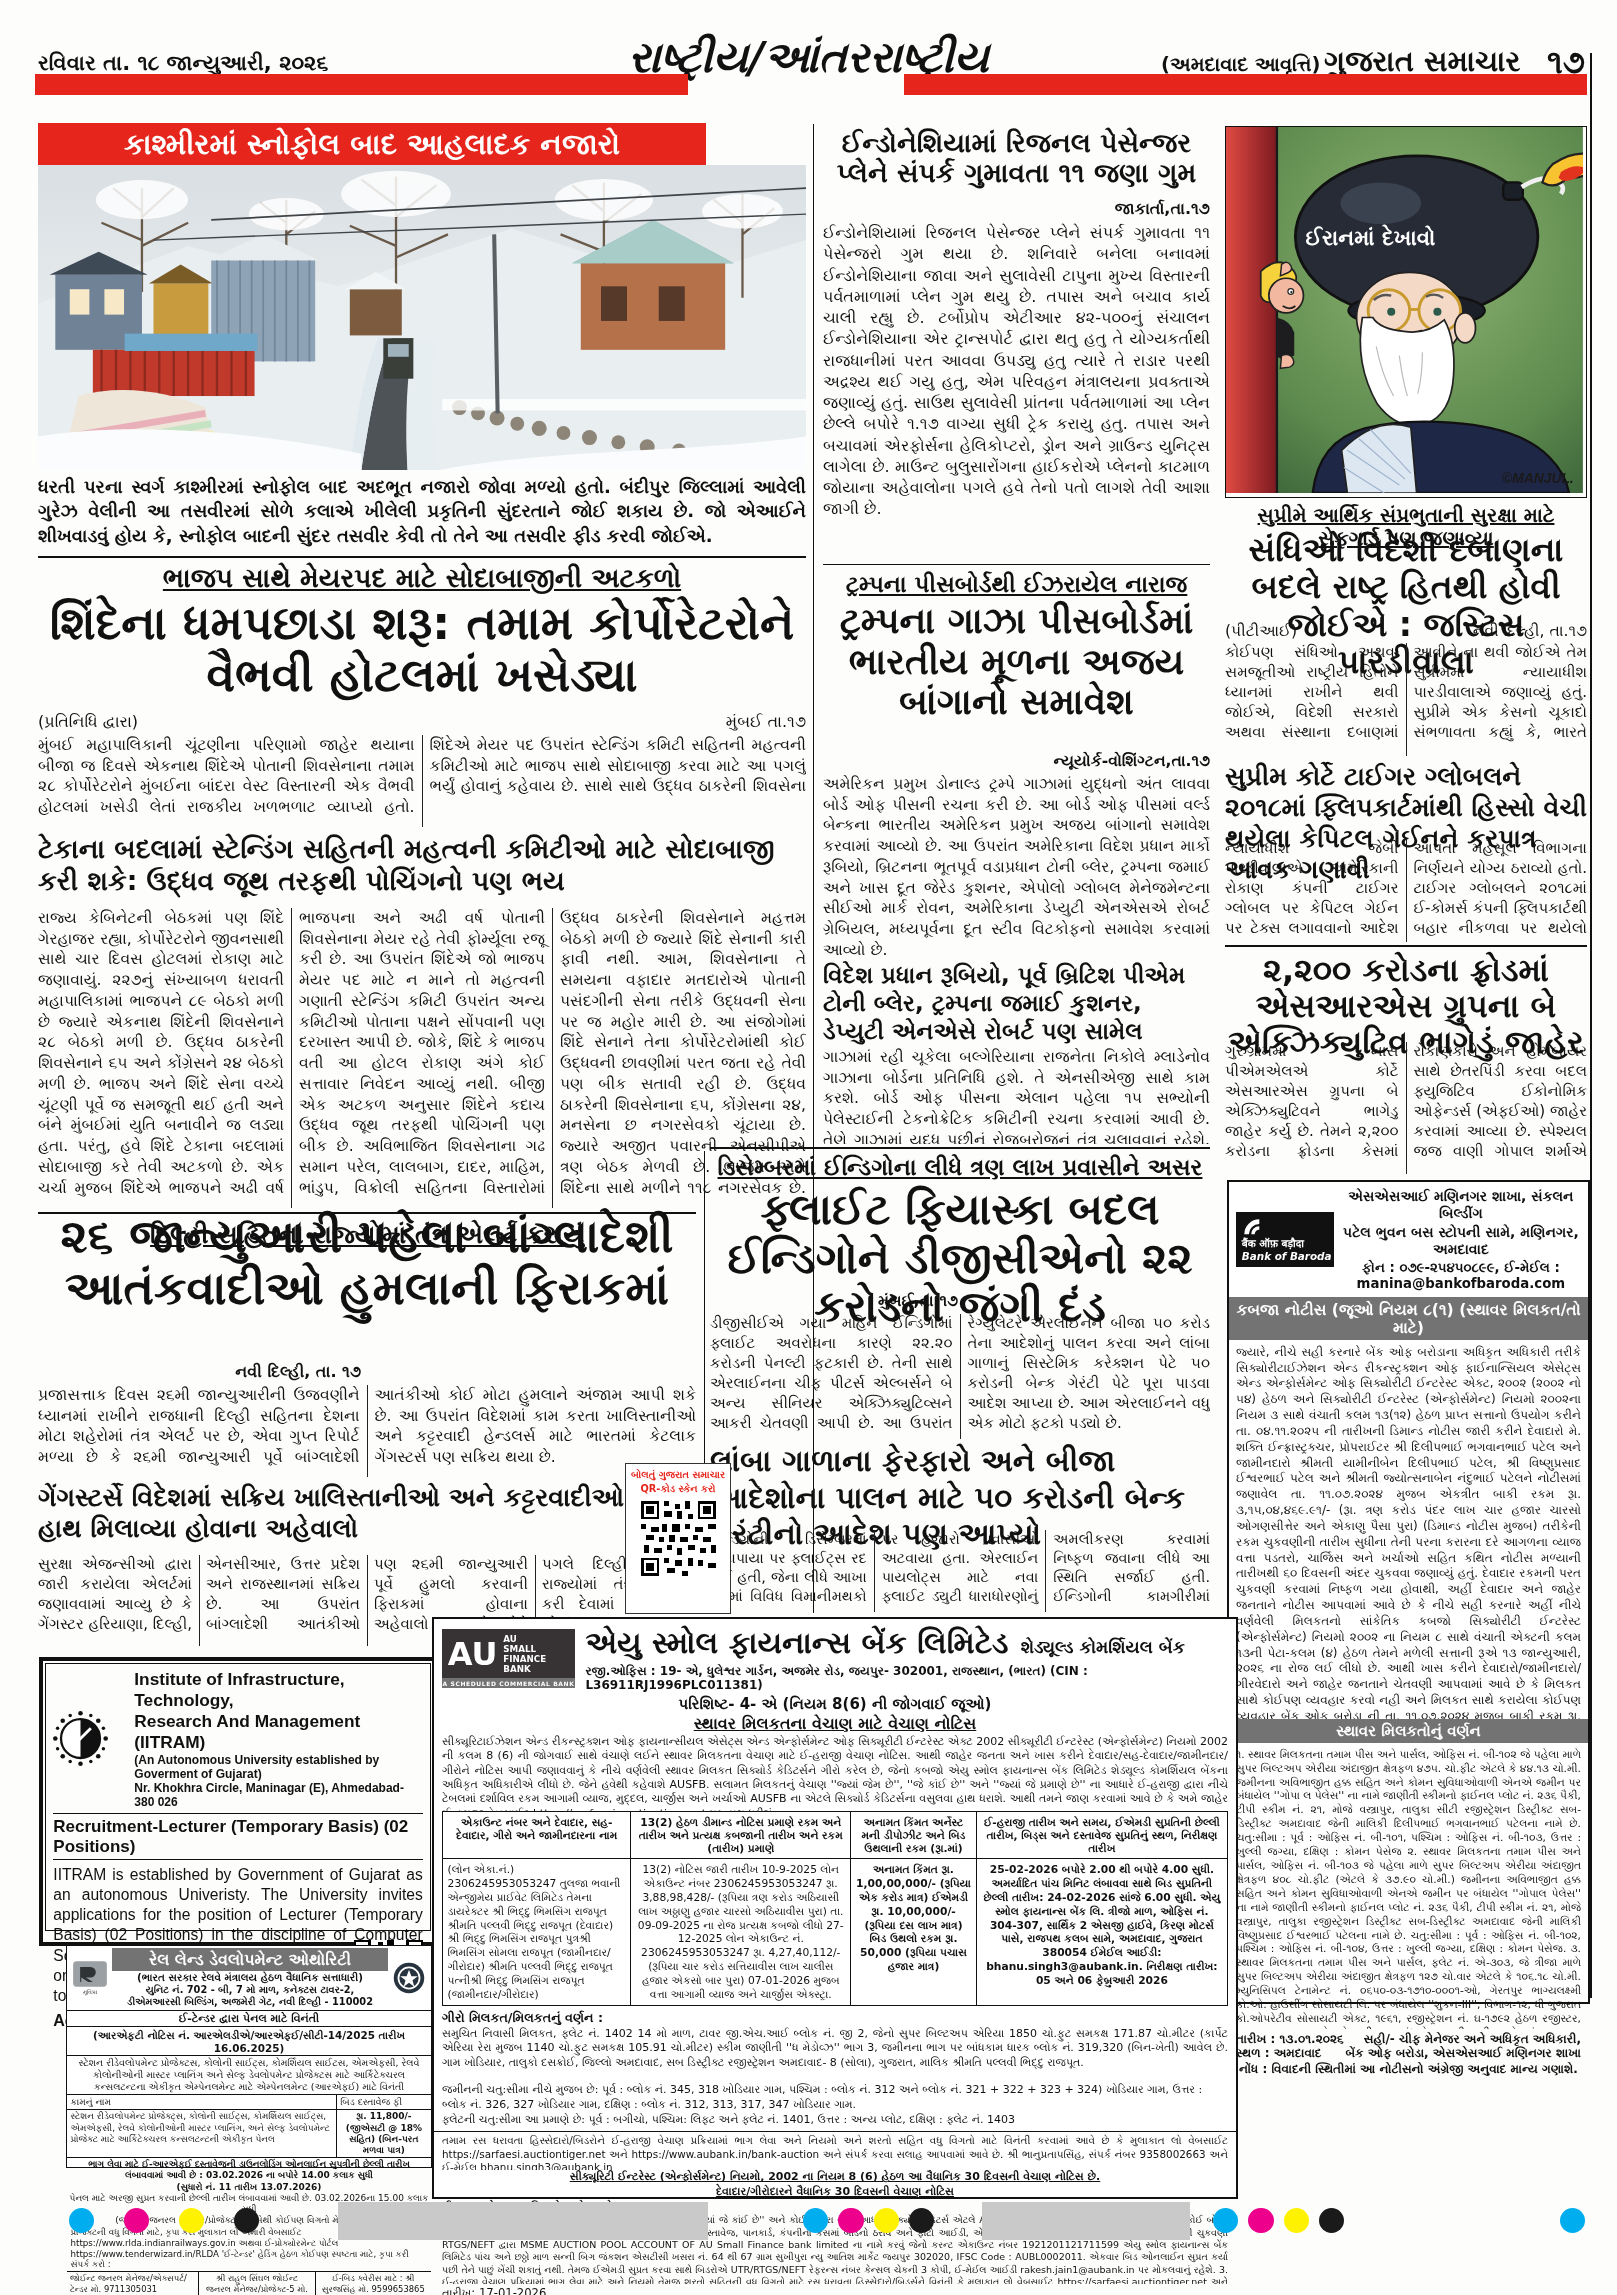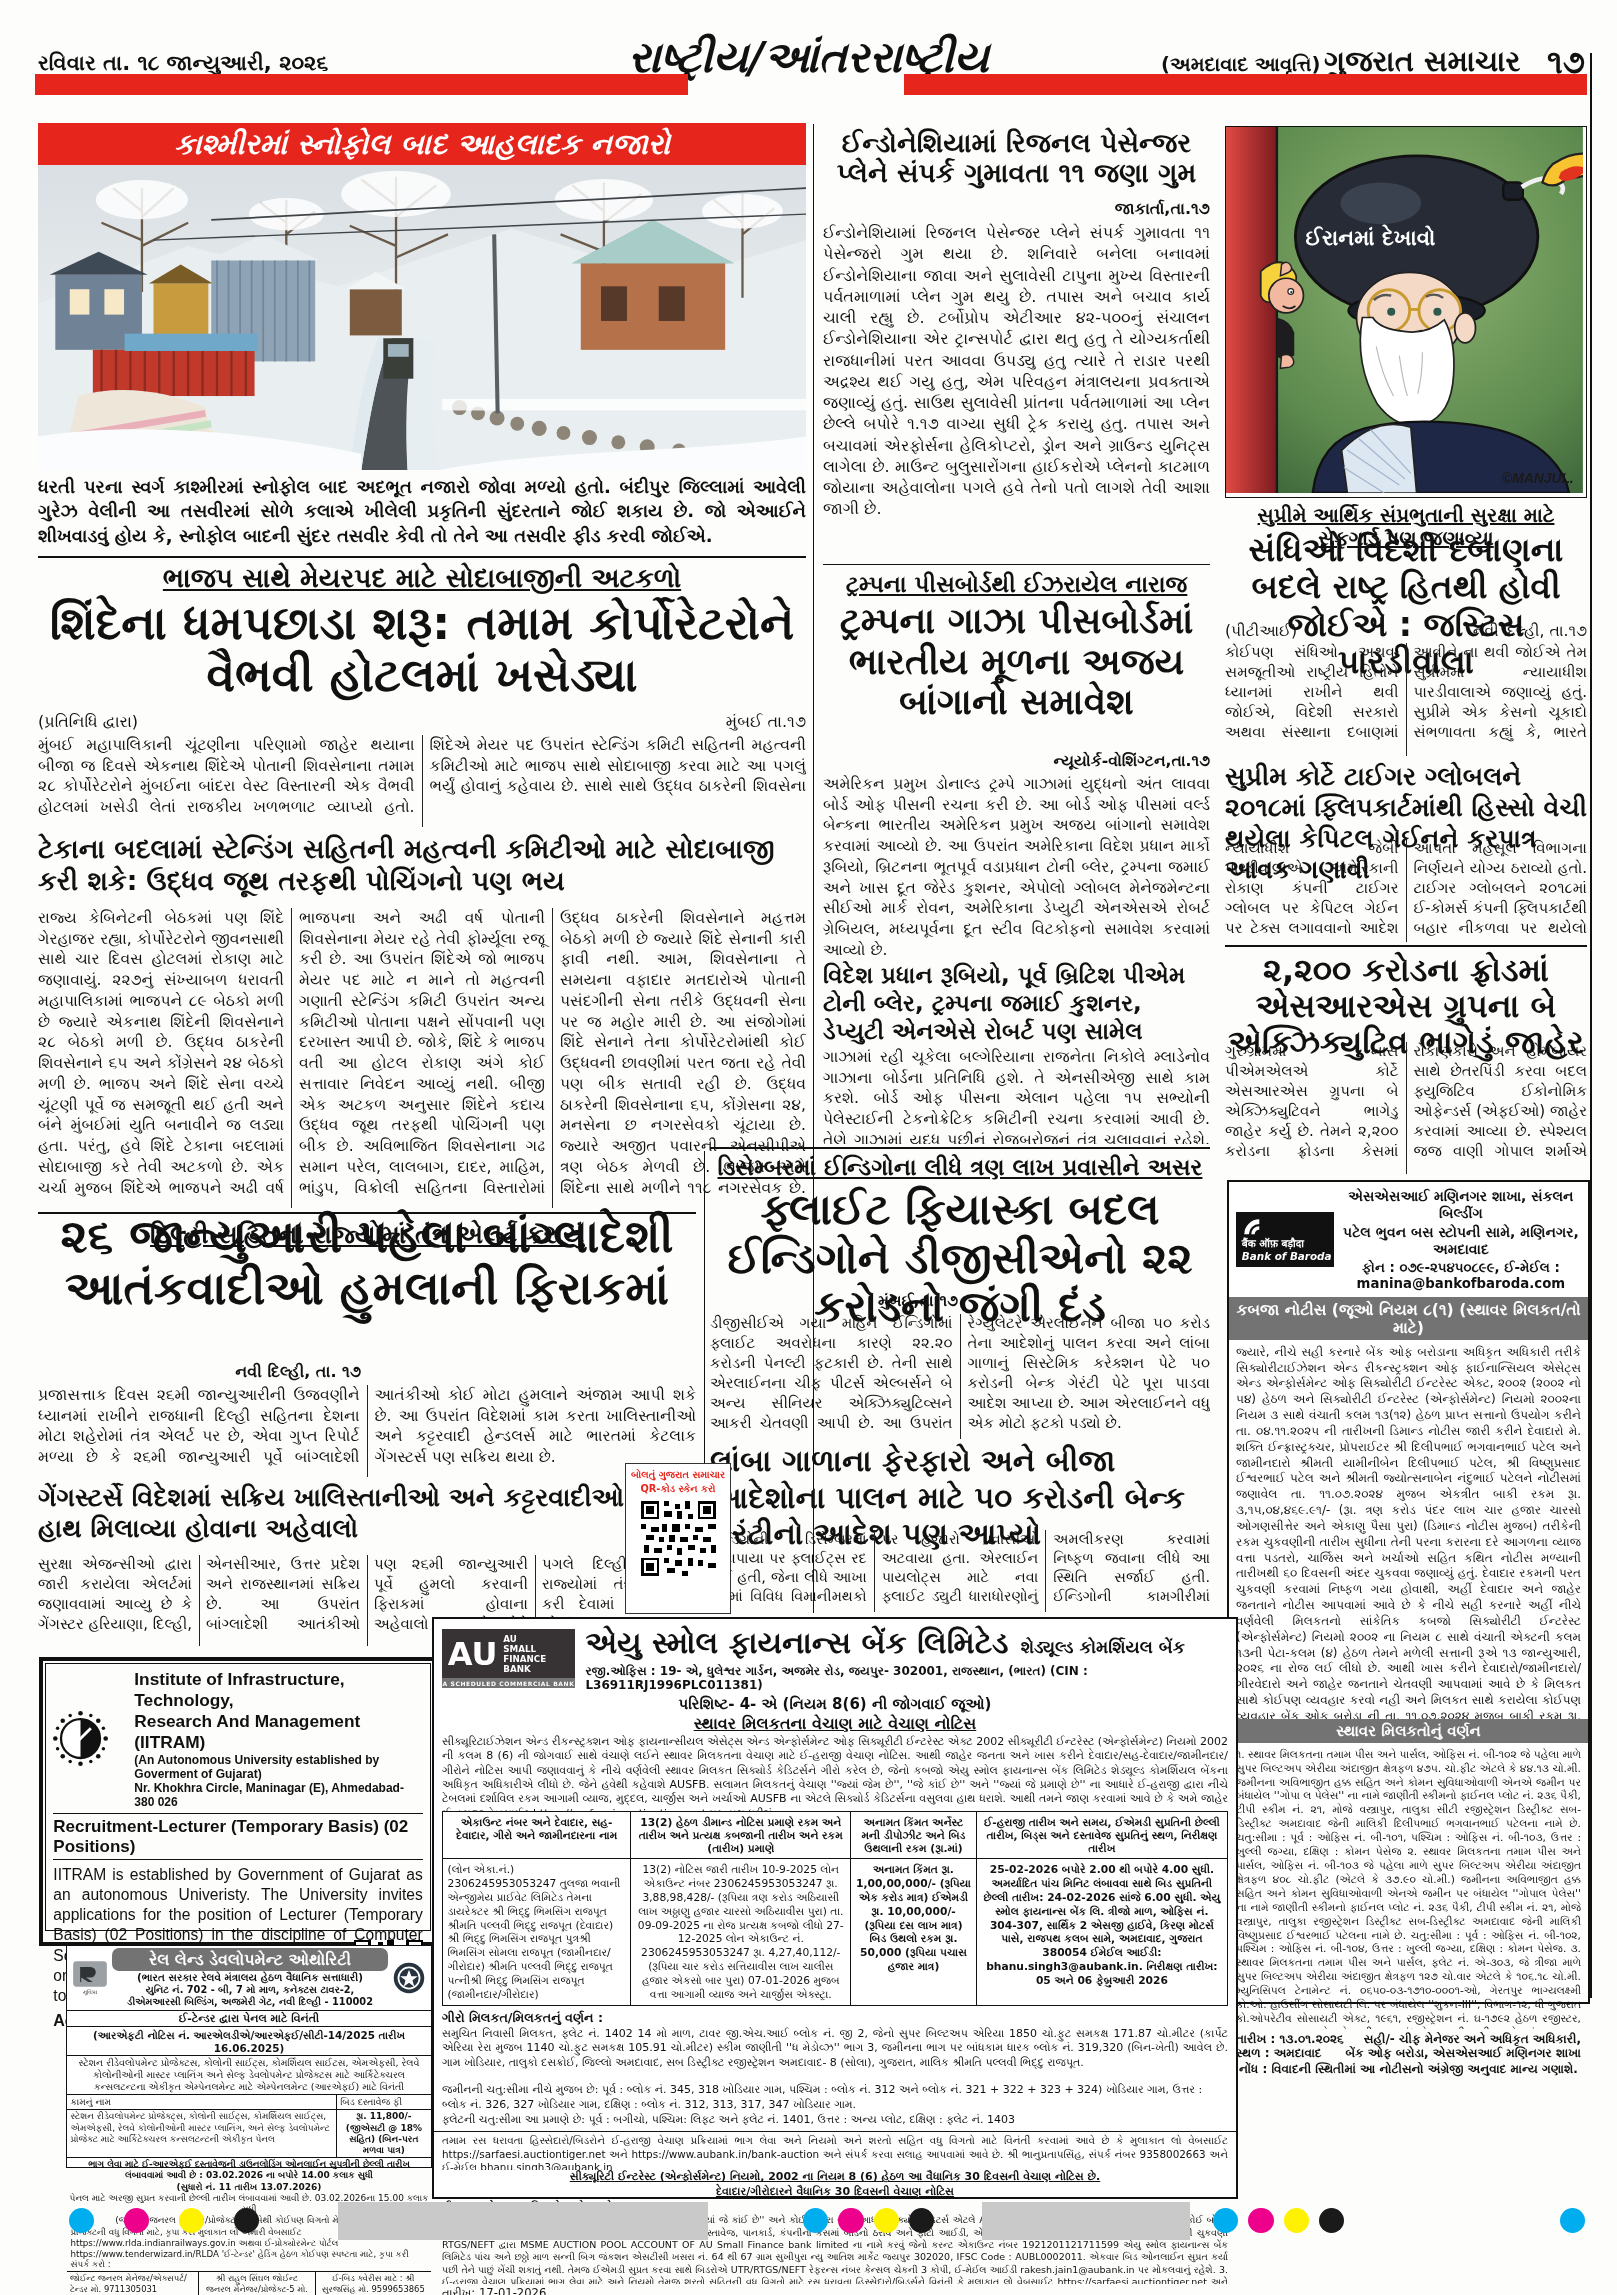--- a/index.html
+++ b/index.html
@@ -34,21 +34,21 @@
 
   <div class="abs b" style="left:38px;top:51px;font-size:21px;">રવિવાર તા. ૧૮ જાન્યુઆરી, ૨૦૨૬</div>
   <div class="abs" style="left:612px;top:32px;width:393px;text-align:center;font-size:43px;font-weight:bold;font-style:italic;font-family:'DejaVu Serif',serif;">રાષ્ટ્રીય/આંતરરાષ્ટ્રીય</div>
   <div class="abs b" style="left:1161px;top:53px;font-size:19.6px;">(અમદાવાદ આવૃત્તિ)</div>
   <div class="abs" style="left:1324px;top:44px;font-size:29px;font-weight:900;">ગુજરાત સમાચાર</div>
   <div class="abs b" style="left:1547px;top:43px;font-size:32px;">૧૭</div>
   <div class="abs red" style="left:35px;top:74px;width:653px;height:21px;"></div>
   <div class="abs red" style="left:904px;top:74px;width:683px;height:21px;"></div>
   <div class="abs rule" style="left:1590px;top:53px;width:1.7px;height:1945px;"></div>
 
-  <div class="abs red ctr" style="left:38px;top:123px;width:768px;height:42px;font-style:italic;">
+  <div class="abs red ctr" style="left:38px;top:123px;width:668px;height:42px;">
     <span style="color:#fff;font-weight:bold;font-size:29px;line-height:42px;">કાશ્મીરમાં સ્નોફોલ બાદ આહલાદક નજારો</span>
   </div>
   <div class="abs" style="left:38px;top:165px;width:768px;height:305px;">
     <svg width="768" height="305" viewBox="0 0 1330 528">
       <defs>
         <linearGradient id="sky" x1="0" y1="0" x2="0" y2="1">
           <stop offset="0" stop-color="#d9dfe3"></stop>
             <stop offset="1" stop-color="#f4f6f7"></stop>
         </linearGradient>
       </defs>
@@ -415,21 +415,21 @@
   </div>
 
   <div class="abs" style="left:66px;top:1945px;width:364px;height:221px;border:1.7px solid #111;background:#fff;">
     <div style="display:flex;align-items:center;gap:4.6px;padding:2.3px 4.6px;border-bottom:1.2px solid #111;">
       <svg width="36" height="36" viewBox="0 0 62 62" style="flex:none;">
         <rect x="2" y="2" width="58" height="44" rx="6" fill="#9aa0a4"></rect>
         <path d="M14 38 L14 12 L32 12 A9 9 0 0 1 32 30 L24 30 L36 38 L28 38 L16 30 L16 38Z" fill="#2f3336"></path>
         <text x="31" y="58" text-anchor="middle" font-size="10" fill="#333" font-family="'DejaVu Sans',sans-serif">મૂવિપ્રા</text>
       </svg>
       <div style="flex:1;text-align:center;">
-        <div class="band" style="font-size:16px;padding:1.7px 0;border-radius:7px;">રેલ લેન્ડ ડેવલોપમેન્ટ ઓથોરિટી</div>
+        <div class="band" style="font-size:16px;padding:1.7px 0;">રેલ લેન્ડ ડેવલોપમેન્ટ ઓથોરિટી</div>
         <div class="b" style="font-size:10.4px;">(ભારત સરકાર રેલવે મંત્રાલય હેઠળ વૈધાનિક સત્તાધારી)</div>
         <div class="b" style="font-size:9.8px;">યુનિટ નં. 702 - બી, 7 મો માળ, કનેક્ટસ ટાવર-2,</div>
         <div class="b" style="font-size:9.8px;">ડીએમઆરસી બિલ્ડિંગ, અજમેરી ગેટ, નવી દિલ્હી - 110002</div>
       </div>
       <svg width="34" height="34" viewBox="0 0 58 58" style="flex:none;">
         <circle cx="29" cy="29" r="26" fill="#27333e"></circle>
         <circle cx="29" cy="29" r="18" fill="none" stroke="#fff" stroke-width="3"></circle>
         <path d="M29 15 L33 26 L44 26 L35 33 L38 44 L29 37 L20 44 L23 33 L14 26 L25 26Z" fill="#fff"></path>
       </svg>
     </div>

